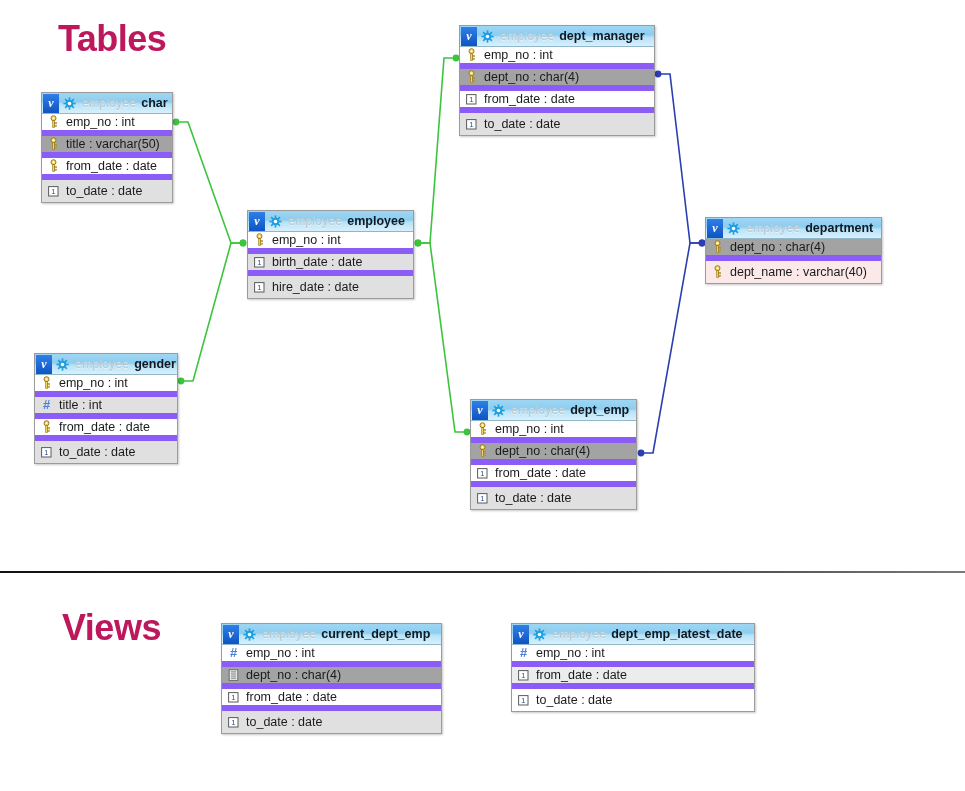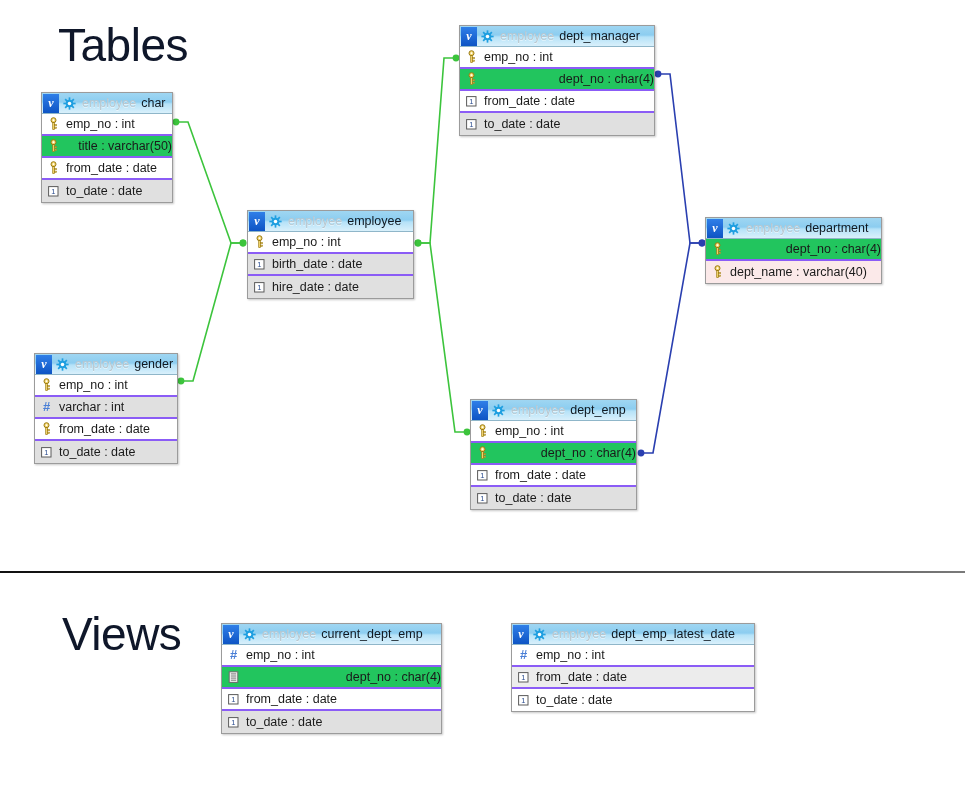--- a/index.html
+++ b/index.html
@@ -14,23 +14,23 @@
     position: relative;
     width: 965px;
     height: 791px;
     background: #ffffff;
   }
 
   
   .section-title {
     position: absolute;
     font-family: "Liberation Sans", sans-serif;
-    font-weight: normal;
-    font-size: 46px;
-    color: #0f172a;
+    font-weight: bold;
+    font-size: 36px;
+    color: #be185d;
     letter-spacing: -0.5px;
     white-space: nowrap;
   }
 
   
   .divider {
     position: absolute;
     left: 0;
     width: 965px;
     height: 2px;
@@ -85,37 +85,37 @@
     margin-right: 6px;
   }
   .schema-name {
     color: #b9c7cf;
     font-weight: normal;
     margin-right: 5px;
     text-shadow: 0 1px 0 rgba(255,255,255,0.55);
   }
   .entity-name {
     color: #101820;
-    font-weight: normal;
+    font-weight: bold;
   }
 
   .attr-row {
     display: flex;
     align-items: center;
     height: 22px;
     padding-left: 5px;
     font-size: 12.5px;
     color: #1a1a1a;
     white-space: nowrap;
-    border-bottom: 2px solid #8b5cf6;
+    border-bottom: 6px solid #8b5cf6;
   }
   .attr-row:last-child { border-bottom: none; }
   .attr-row.bg-white { background: #ffffff; }
   .attr-row.bg-gray  { background: #e0e0e0; }
-  .attr-row.bg-pink  { background: #22c55e; justify-content: space-between; }
+  .attr-row.bg-pink  { background: #a3a3a3; }
   .attr-row.bg-pink-light { background: #fbe9e9; }
   .attr-row.bg-gray-light { background: #ececec; }
 
   .attr-icon {
     flex: 0 0 auto;
     width: 13px;
     height: 14px;
     margin-right: 6px;
     display: inline-block;
     position: relative;
@@ -361,21 +361,21 @@
               <circle cx="6.5" cy="3.2" r="2.5" fill="#f5d76e" stroke="#9a7b14" stroke-width="1"></circle>
               <circle cx="6.5" cy="3.2" r="0.9" fill="#ffffff"></circle>
               <rect x="5.7" y="5.4" width="1.7" height="7.2" fill="#f5d76e" stroke="#9a7b14" stroke-width="0.7"></rect>
               <rect x="7.4" y="7.6" width="2.2" height="1.2" fill="#f5d76e" stroke="#9a7b14" stroke-width="0.6"></rect>
               <rect x="7.4" y="10.2" width="2.2" height="1.2" fill="#f5d76e" stroke="#9a7b14" stroke-width="0.6"></rect>
             </svg></span>
           <span class="attr-label">emp_no : int</span>
         </div>
         <div class="attr-row bg-gray">
           <span class="attr-icon ico-hash">#</span>
-          <span class="attr-label">varchar : int</span>
+          <span class="attr-label">title : int</span>
         </div>
         <div class="attr-row bg-white">
           <span class="attr-icon"><svg width="13" height="14" viewBox="0 0 13 14">
               <circle cx="6.5" cy="3.2" r="2.5" fill="#f5d76e" stroke="#9a7b14" stroke-width="1"></circle>
               <circle cx="6.5" cy="3.2" r="0.9" fill="#ffffff"></circle>
               <rect x="5.7" y="5.4" width="1.7" height="7.2" fill="#f5d76e" stroke="#9a7b14" stroke-width="0.7"></rect>
               <rect x="7.4" y="7.6" width="2.2" height="1.2" fill="#f5d76e" stroke="#9a7b14" stroke-width="0.6"></rect>
               <rect x="7.4" y="10.2" width="2.2" height="1.2" fill="#f5d76e" stroke="#9a7b14" stroke-width="0.6"></rect>
             </svg></span>
           <span class="attr-label">from_date : date</span>

